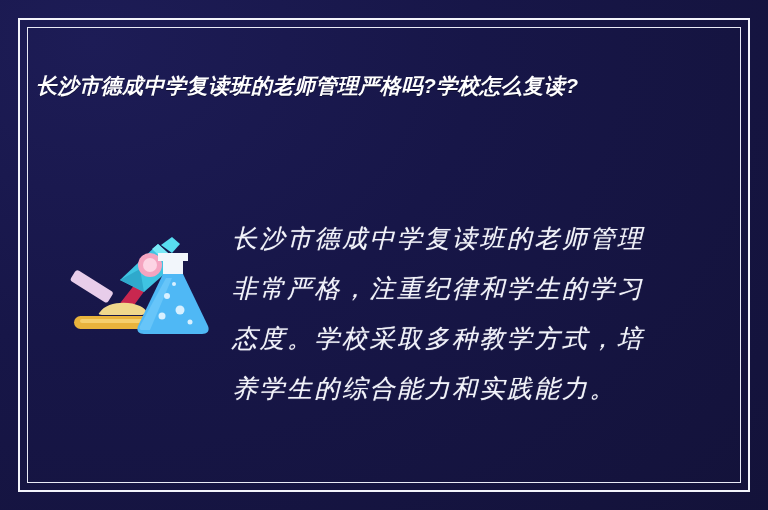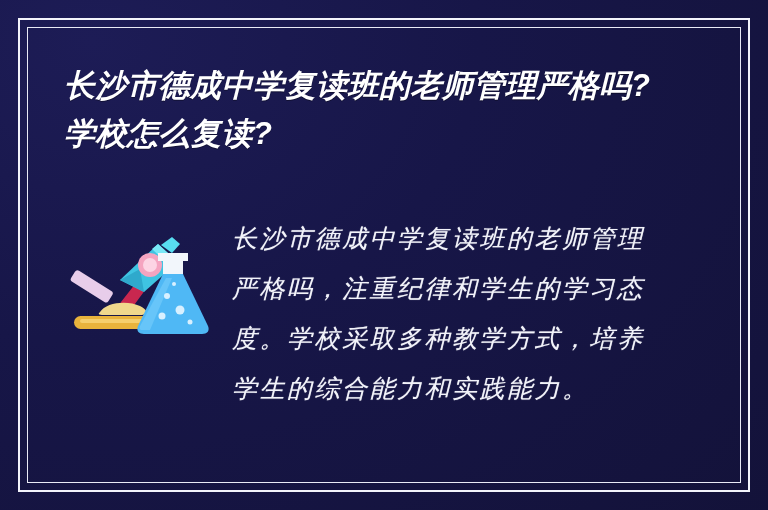--- a/index.html
+++ b/index.html
@@ -35,24 +35,24 @@
     position:absolute;
     left:27px; top:27px;
     width:714px; height:456px;
     border:1px solid #e9eaf6;
     pointer-events:none;
   }
 
   
   #poster-title {
     position:absolute;
-    left:64px; top:62px;
+    left:36px; top:62px;
     width:600px;
     color:#ffffff;
-    font-size:31px;
+    font-size:21px;
     font-weight:bold;
     font-style:italic;
     line-height:48px;
     letter-spacing:0.5px;
     text-shadow:0 1px 0 rgba(0,0,0,.35);
     white-space:normal;
   }
 
   
   #illustration {
@@ -128,15 +128,15 @@
 
         <circle cx="105" cy="78" r="3" fill="#d8f0ff"></circle>
         <circle cx="118" cy="92" r="4.5" fill="#d8f0ff"></circle>
         <circle cx="100" cy="98" r="3.5" fill="#d8f0ff"></circle>
         <circle cx="128" cy="104" r="2.5" fill="#d8f0ff"></circle>
         <circle cx="112" cy="66" r="2" fill="#d8f0ff"></circle>
       </g>
     </svg>
   </div>
 
-  <p id="poster-body">长沙市德成中学复读班的老师管理严格吗，注重纪律和学生的学习态度。学校采取多种教学方式，培养学生的综合能力和实践能力。</p>
+  <p id="poster-body">长沙市德成中学复读班的老师管理非常严格，注重纪律和学生的学习态度。学校采取多种教学方式，培养学生的综合能力和实践能力。</p>
 
 </div>
 
 </body></html>

